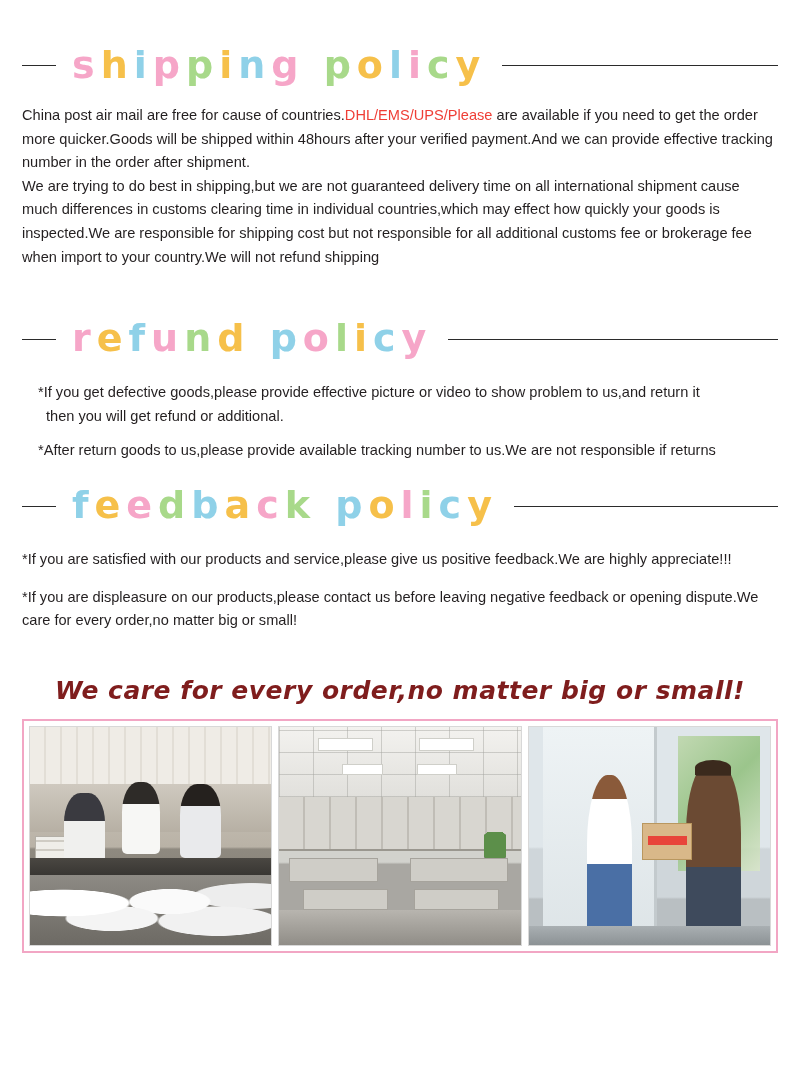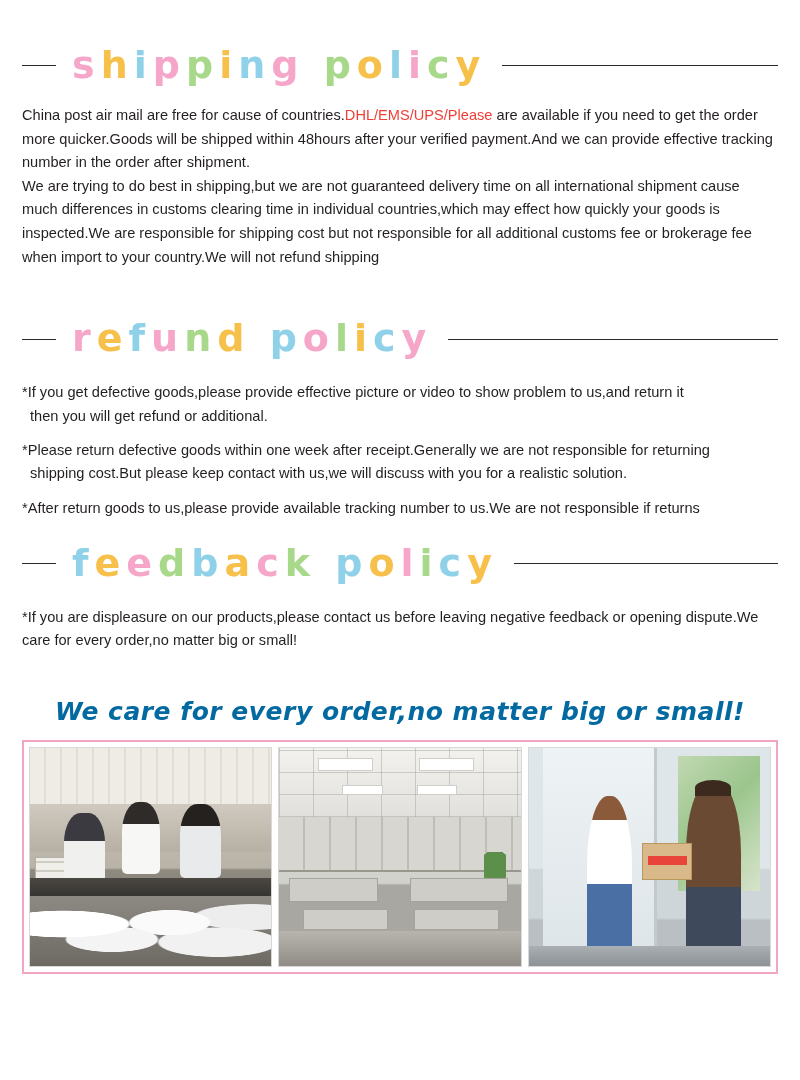--- a/index.html
+++ b/index.html
@@ -58,39 +58,39 @@
   }
   .body-block p { margin: 0; }
   .hl-red { color: #ef3e36; }
 
   .bullet-block {
     font-size: 14.6px;
     line-height: 1.60;
     color: #231f20;
   }
   .bullet-block p {
-    margin: 0 0 11px 0;
+    margin: 0 0 11px 16px;
   }
   .bullet-block p .cont {
     display: block;
     padding-left: 8px;
   }
 
   .feedback-block p {
     margin: 0 0 14px 0;
   }
 
   
   .banner {
     text-align: center;
     font-family: "DejaVu Sans", sans-serif;
     font-style: italic;
     font-weight: bold;
     font-size: 25px;
-    color: #0369a1;
+    color: #7f1d1d;
     letter-spacing: 0.5px;
     margin-top: 10px;
   }
 
   
   .photo-strip {
     margin: 14px auto 0 auto;
     width: 756px;
     border: 2px solid #f2a6c4;
     padding: 5px;
@@ -258,35 +258,32 @@
     <div class="fancy-title"><span style="color: rgb(246, 166, 200);">r</span><span style="color: rgb(246, 192, 74);">e</span><span style="color: rgb(143, 209, 232);">f</span><span style="color: rgb(246, 166, 200);">u</span><span style="color: rgb(168, 217, 138);">n</span><span style="color: rgb(246, 192, 74);">d</span><span style="color: rgb(255, 255, 255);">&nbsp;</span><span style="color: rgb(143, 209, 232);">p</span><span style="color: rgb(246, 166, 200);">o</span><span style="color: rgb(168, 217, 138);">l</span><span style="color: rgb(246, 192, 74);">i</span><span style="color: rgb(143, 209, 232);">c</span><span style="color: rgb(246, 166, 200);">y</span></div>
     <div class="rule right"></div>
   </div>
 
   <div class="bullet-block" style="margin-top:22px;">
     <p>
       <span>*If you get defective goods,please provide effective picture or video to show problem to us,and  return it</span>
       <span class="cont">then you will get refund or additional.</span>
     </p>
     <p>
-      <span>*Please return defective goods within one week after receipt.Generally we are not responsible for returning</span>
-      <span class="cont">shipping cost.But please keep contact with us,we will discuss with you for a realistic solution.</span>
-    </p>
-    <p>
       <span>*After return goods to us,please provide available tracking number to us.We are not responsible if returns</span>
     </p>
   </div>
 
   <div class="heading-row" style="margin-top:24px;">
     <div class="rule left"></div>
     <div class="fancy-title"><span style="color: rgb(143, 209, 232);">f</span><span style="color: rgb(246, 192, 74);">e</span><span style="color: rgb(246, 166, 200);">e</span><span style="color: rgb(168, 217, 138);">d</span><span style="color: rgb(143, 209, 232);">b</span><span style="color: rgb(246, 192, 74);">a</span><span style="color: rgb(246, 166, 200);">c</span><span style="color: rgb(168, 217, 138);">k</span><span style="color: rgb(255, 255, 255);">&nbsp;</span><span style="color: rgb(143, 209, 232);">p</span><span style="color: rgb(246, 192, 74);">o</span><span style="color: rgb(246, 166, 200);">l</span><span style="color: rgb(168, 217, 138);">i</span><span style="color: rgb(143, 209, 232);">c</span><span style="color: rgb(246, 192, 74);">y</span></div>
     <div class="rule right"></div>
   </div>
 
   <div class="bullet-block feedback-block" style="margin-top:22px;">
+    <p>*If you are satisfied with our products and service,please give us positive feedback.We are highly appreciate!!!</p>
     <p>*If you are displeasure on our products,please contact us before leaving negative feedback or opening dispute.We care for every order,no matter big or small!</p>
   </div>
 
   <div class="banner" style="margin-top:44px;">We care for every order,no matter big or small!</div>
 
   <div class="photo-strip">
     <div class="photo ph1">
       <div class="ceiling"></div>
       <div class="wall"></div>
       <div class="boxes"></div>

